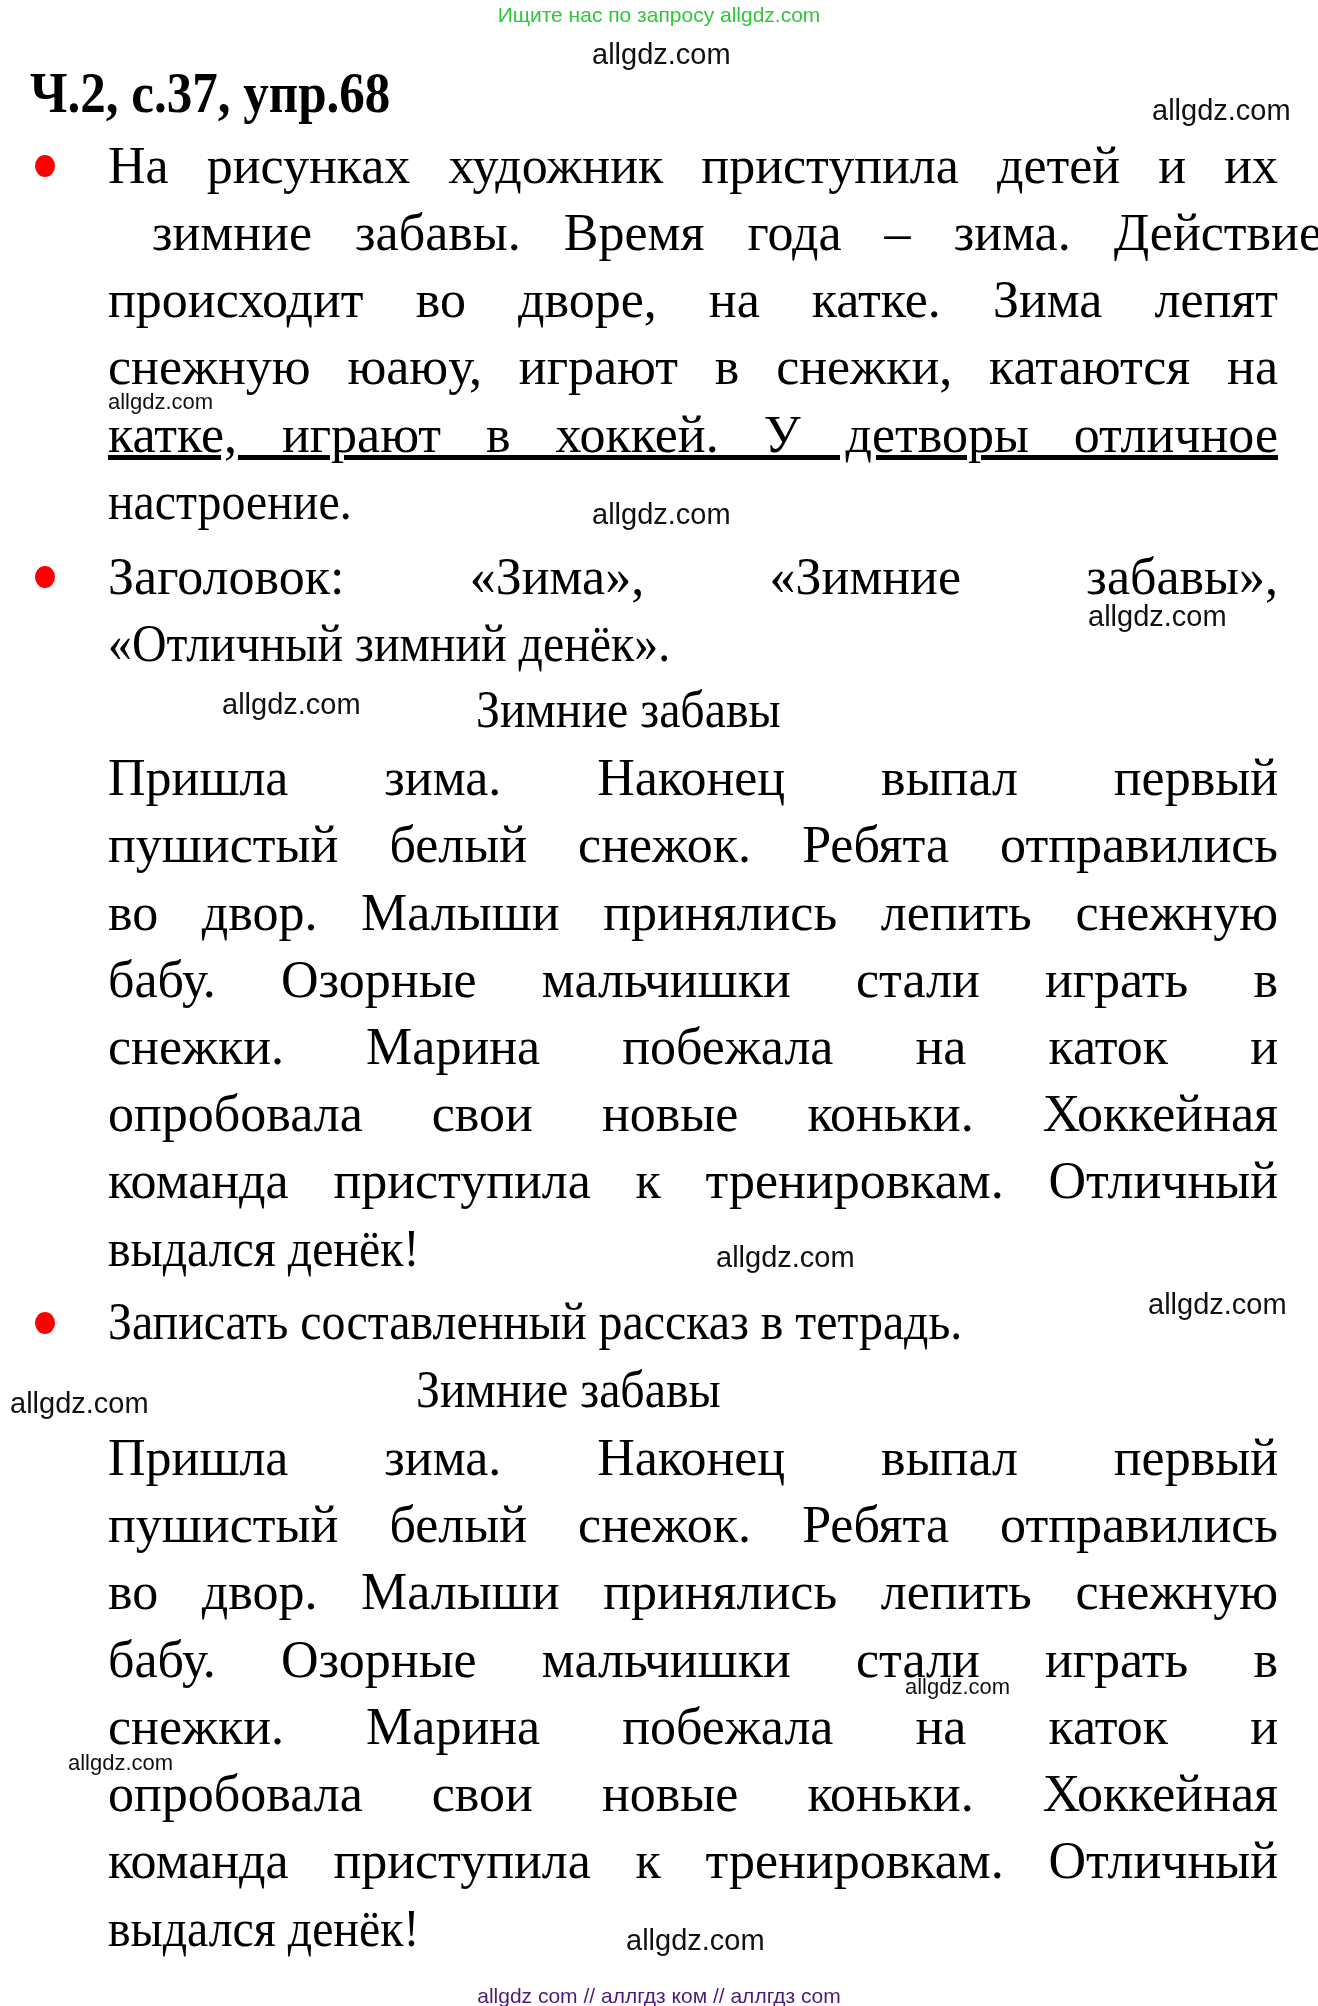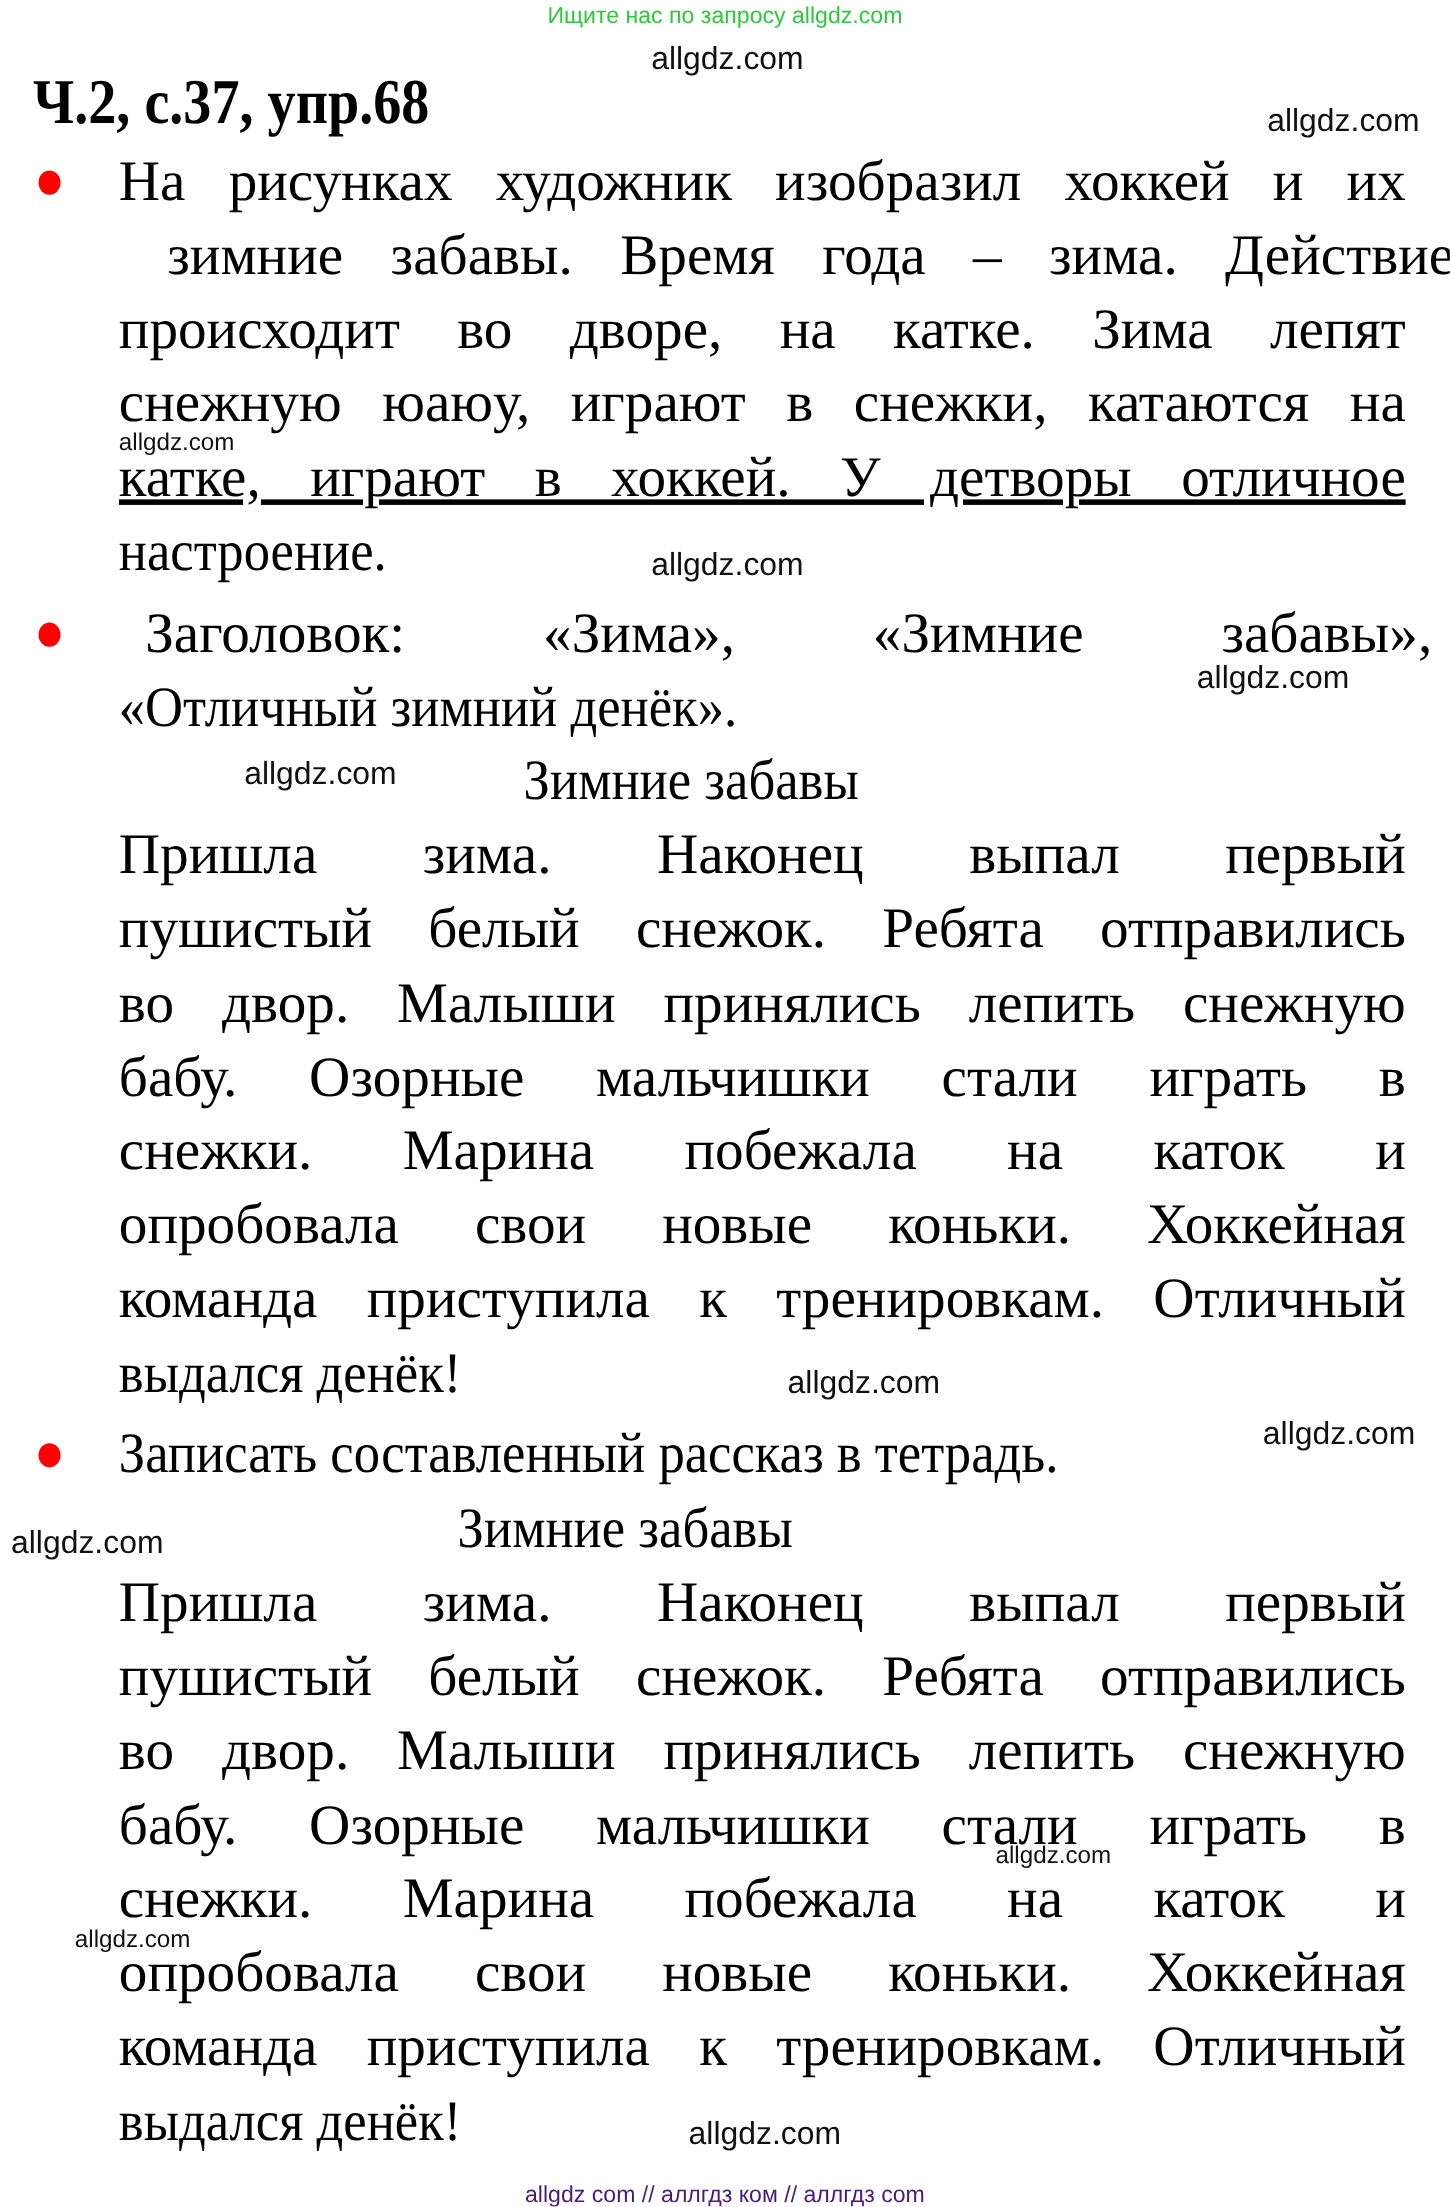--- a/index.html
+++ b/index.html
@@ -55,29 +55,29 @@
   <div class="wm big" style="left:716px; top:1243px;">allgdz.com</div>
   <div class="wm big" style="left:1148px; top:1290px;">allgdz.com</div>
   <div class="wm big" style="left:10px; top:1389px;">allgdz.com</div>
   <div class="wm small" style="left:905px; top:1676px;">allgdz.com</div>
   <div class="wm small" style="left:68px; top:1752px;">allgdz.com</div>
   <div class="wm big" style="left:626px; top:1926px;">allgdz.com</div>
 
   <div class="title">Ч.2, с.37, упр.68</div>
 
   <div class="bullet" style="left:35px; top:155px;"></div>
-  <div class="ln j" style="top:136px;">На рисунках художник изобразил хоккей и их</div>
+  <div class="ln j" style="top:136px;">На рисунках художник приступила детей и их</div>
   <div class="ln j" style="top:203px;margin-left:44px;">зимние забавы. Время года – зима. Действие</div>
   <div class="ln j" style="top:270px;">происходит во дворе, на катке. Зима лепят</div>
   <div class="ln j" style="top:337px;font-family:Liberation Serif, serif;">снежную юаюу, играют в снежки, катаются на</div>
   <div class="ln j" style="top:405px;text-decoration:underline;">катке, играют в хоккей. У детворы отличное</div>
   <div class="ln l" style="top: 472px; transform: scaleX(0.92); transform-origin: 0px 50%;">настроение.</div>
 
   <div class="bullet" style="left:35px; top:566px;"></div>
-  <div class="ln j" style="top:547px;margin-left:24px;">Заголовок: «Зима», «Зимние забавы»,</div>
+  <div class="ln j" style="top:547px;">Заголовок: «Зима», «Зимние забавы»,</div>
   <div class="ln l" style="top: 614px; transform: scaleX(0.92); transform-origin: 0px 50%;">«Отличный зимний денёк».</div>
 
   <div class="sub" style="left: 476px; top: 680px; transform: scaleX(0.92); transform-origin: 0px 50%;">Зимние забавы</div>
   <div class="ln j" style="top:748px;">Пришла зима. Наконец выпал первый</div>
   <div class="ln j" style="top:815px;">пушистый белый снежок. Ребята отправились</div>
   <div class="ln j" style="top:883px;">во двор. Малыши принялись лепить снежную</div>
   <div class="ln j" style="top:950px;">бабу. Озорные мальчишки стали играть в</div>
   <div class="ln j" style="top:1017px;">снежки. Марина побежала на каток и</div>
   <div class="ln j" style="top:1084px;">опробовала свои новые коньки. Хоккейная</div>
   <div class="ln j" style="top:1151px;">команда приступила к тренировкам. Отличный</div>

